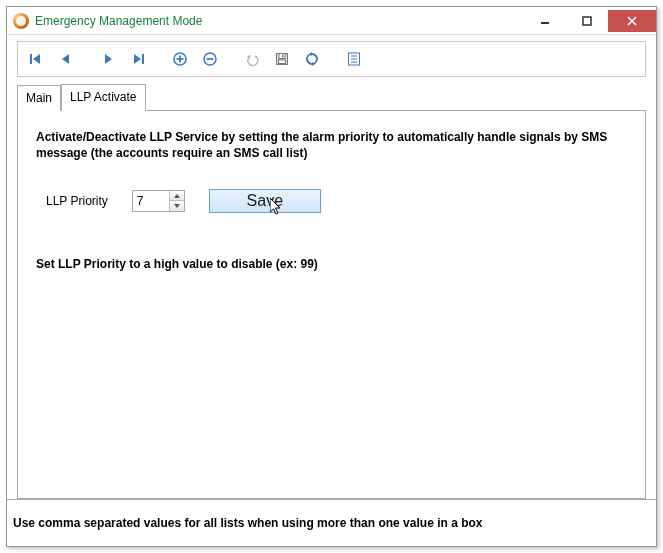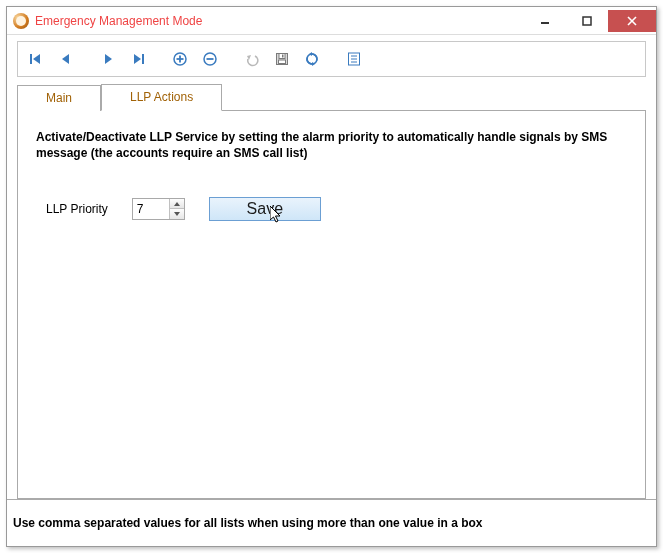--- a/index.html
+++ b/index.html
@@ -36,21 +36,21 @@
     background: radial-gradient(circle at 30% 30%, #f9d8a0, #d17a1e 60%, #8a4a12);
     position: relative;
   }
   .app-icon::after{
     content:"";
     position:absolute;
     top:3px;left:3px;right:3px;bottom:3px;
     border-radius:50%;
     background:#fff3e0;
   }
-  .title-text { color: #ef4444; }
+  .title-text { color: #15803d; }
   .win-controls { margin-left: auto; display: flex; }
   .win-btn {
     width: 42px; height: 22px;
     display: flex; align-items: center; justify-content: center;
     color: #333;
     font-size: 10px;
   }
   .win-btn.close {
     background: #c75050;
     color: #fff;
@@ -86,23 +86,23 @@
   }
   .tabstrip {
     display: flex;
     align-items: flex-end;
     position: relative;
     z-index: 2;
   }
   .tab {
     border: 1px solid #aaa;
     border-bottom: none;
-    padding: 5px 28px 6px;
-    background: #fff;
-    color: #a16207;
+    padding: 5px 8px 6px;
+    background: #fff;
+    color: #000000;
     margin-right: 0;
     position: relative;
     top: 1px;
     font-size: 12px;
   }
   .tab + .tab { border-left: 1px solid #aaa; }
   .tab.inactive { }
   .tab.active {
     background: #fff;
     border-bottom: 1px solid #fff;
@@ -112,21 +112,21 @@
     flex: 1;
     padding: 18px 18px 12px;
     background: #fff;
     position: relative;
     z-index: 1;
     min-height: 0;
   }
   .instructions {
     font-weight: bold;
     line-height: 1.35;
-    margin-bottom: 36px;
+    margin-bottom: 28px;
   }
   .form-row {
     display: flex;
     align-items: center;
     gap: 24px;
     margin-bottom: 44px;
     padding-left: 10px;
   }
   .label { color: #000; }
   .spinner {
@@ -278,21 +278,21 @@
             <line x1="5" y1="8" x2="11" y2="8" stroke="#3a7bbf"></line>
             <line x1="5" y1="11" x2="11" y2="11" stroke="#3a7bbf"></line>
           </svg>
       </div>
     </div>
   </div>
 
   <div class="tab-area">
     <div class="tabstrip">
       <div class="tab inactive">Main</div>
-      <div class="tab active">LLP Actions</div>
+      <div class="tab active">LLP Activate</div>
     </div>
     <div class="tab-content">
       <div class="instructions">Activate/Deactivate LLP Service by setting the alarm priority to automatically handle signals by SMS message (the accounts require an SMS call list)</div>
 
       <div class="form-row">
         <div class="label">LLP Priority</div>
         <div class="spinner">
           <input type="text" value="7" style="">
           <div class="spin-btns">
             <div class="spin-up">
@@ -308,18 +308,19 @@
           </div>
         </div>
         <button class="save-btn">
           <span>Save</span>
           <svg class="cursor" width="16" height="20">
             <polygon points="0,0 0,14 3.5,11 6,16 8,15 5.5,10 10,10" fill="#fff" stroke="#000" stroke-width="1"></polygon>
           </svg>
         </button>
       </div>
 
+      <div class="hint">Set LLP Priority to a high value to disable (ex: 99)</div>
     </div>
   </div>
 
   <div class="statusbar">Use comma separated values for all lists when using more than one value in a box</div>
 
 </div>
 
 </body></html>

